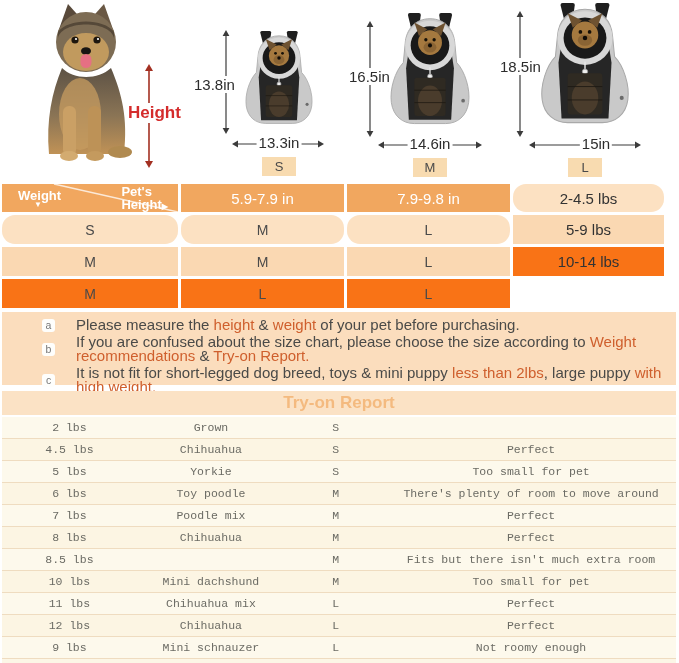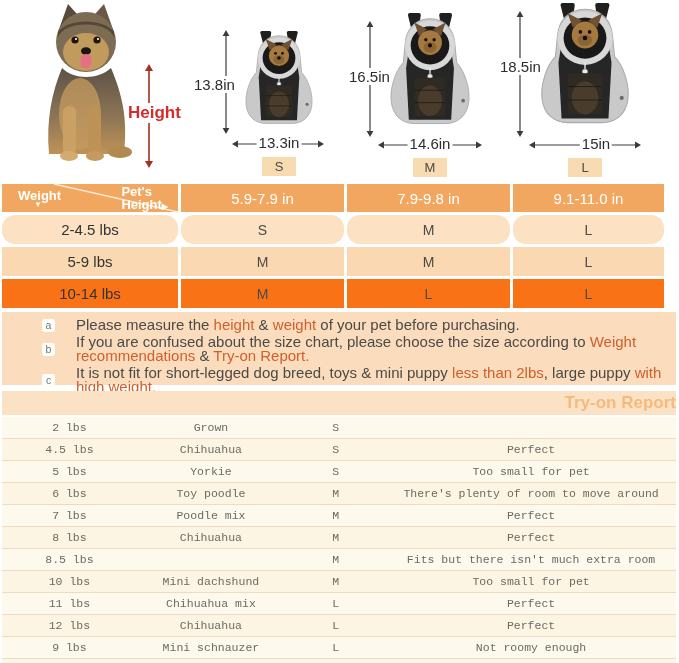--- a/index.html
+++ b/index.html
@@ -63,21 +63,21 @@
   .notes{position:absolute;left:2px;top:312px;width:674px;height:73px;background:#fbddbd;
     padding:6px 10px 0 40px;box-sizing:border-box;}
   .note-row{display:flex;align-items:center;margin-bottom:2px;}
   .note-marker{flex:0 0 13px;height:13px;background:#fefefc;border-radius:3px;color:#777;
     font-size:10.5px;line-height:13px;text-align:center;margin-right:8px;}
   .note-text{font-size:15px;color:#4a4a48;line-height:14.5px;margin-left:13px;}
   .note-text .hl{color:#cf5f2d;}
 
   
   .tryon-title{position:absolute;left:2px;top:391px;width:674px;height:24px;background:#fbe2c5;
-    color:#f4ba7f;font-size:17px;font-weight:bold;text-align:right;line-height:24px;}
+    color:#f4ba7f;font-size:17px;font-weight:bold;text-align:center;line-height:24px;}
   .tryon-table{position:absolute;left:2px;top:417px;width:674px;}
   .trow{display:flex;height:21px;align-items:center;border-bottom:1px solid #efdcc0;background:#fdf9ec;}
   .trow.alt{background:#fcf5e3;}
   .tcell{font-size:11.5px;color:#6b6b64;text-align:center;white-space:nowrap;overflow:hidden;font-family:Liberation Mono, monospace;}
   .c-weight{flex:0 0 20%;}
   .c-breed{flex:0 0 22%;}
   .c-size{flex:0 0 15%;}
   .c-comment{flex:0 0 43%;}
   .tryon-footer{position:absolute;left:2px;top:659px;width:674px;height:4px;background:#fcf6e6;}
 </style>
@@ -245,21 +245,20 @@
       <svg width="176" height="28" viewBox="0 0 176 28" style="position:absolute;left:0;top:0;">
         <line x1="52" y1="0" x2="176" y2="28" stroke="rgba(255,255,255,0.75)" stroke-width="1.5"></line>
       </svg>
       <span class="w-label">Weight</span>
       <span class="w-arrow">▼</span>
       <span class="h-label"><span>Pet's</span><br>
         <span>Height</span><span class="h-arrow">▶</span></span>
     </div>
     <div class="st-cell st-head">5.9-7.9 in</div>
     <div class="st-cell st-head">7.9-9.8 in</div>
-    <div class="st-cell st-head">9.1-11.0 in</div>
 
     <div class="st-cell st-r1 st-weight">2-4.5 lbs</div>
     <div class="st-cell st-r1 st-size">S</div>
     <div class="st-cell st-r1 st-size">M</div>
     <div class="st-cell st-r1 st-size">L</div>
 
     <div class="st-cell st-r2 st-weight">5-9 lbs</div>
     <div class="st-cell st-r2 st-size">M</div>
     <div class="st-cell st-r2 st-size">M</div>
     <div class="st-cell st-r2 st-size">L</div>

